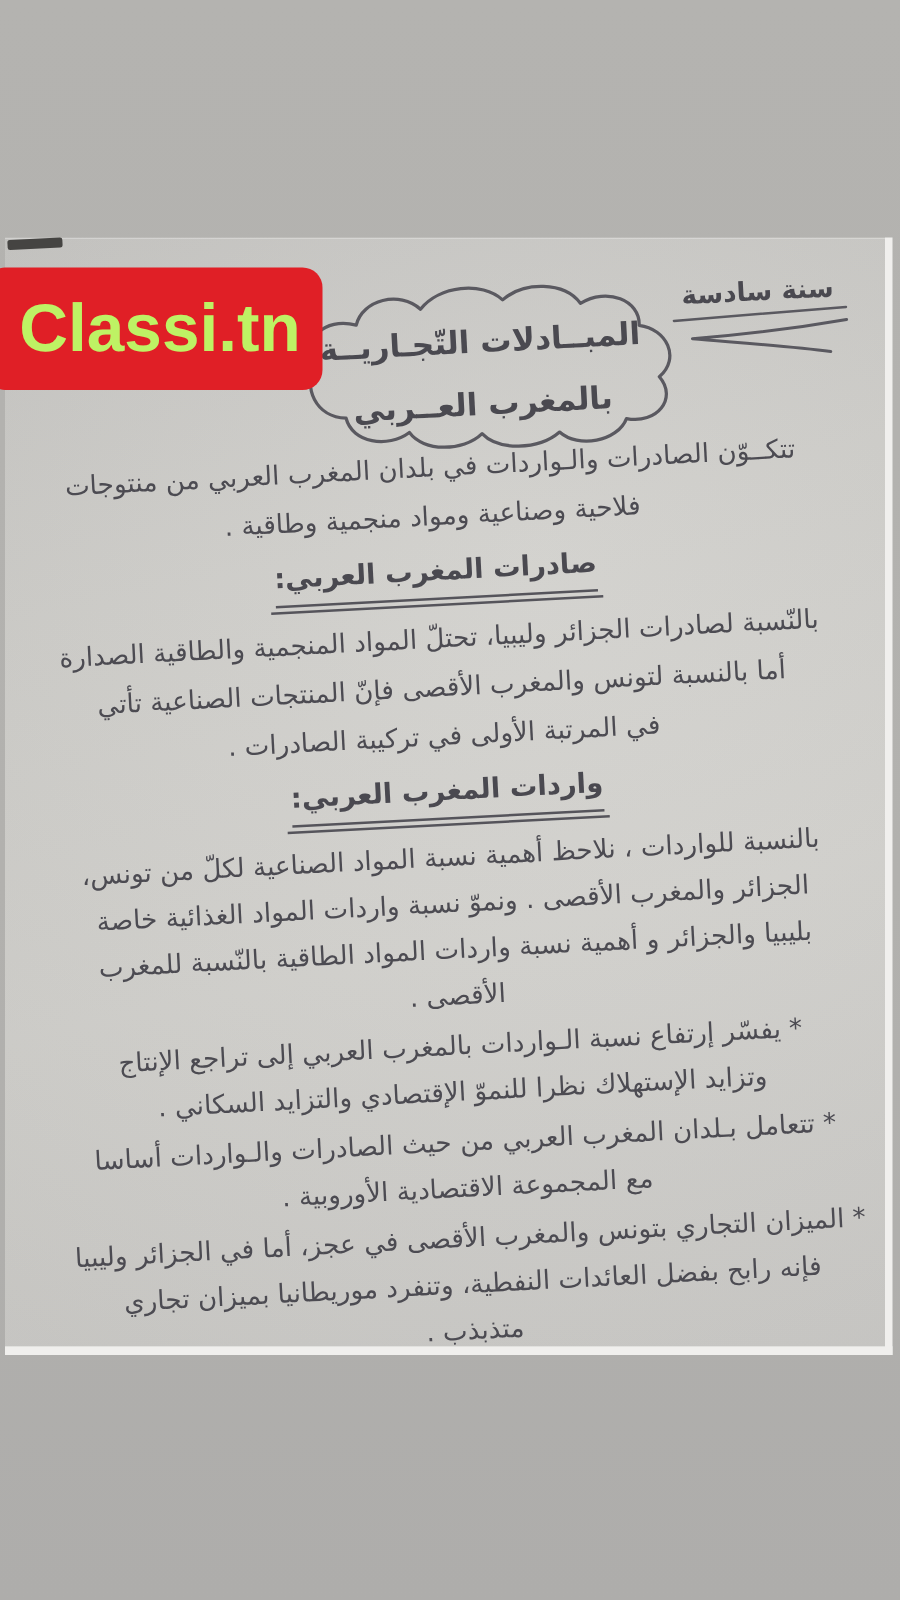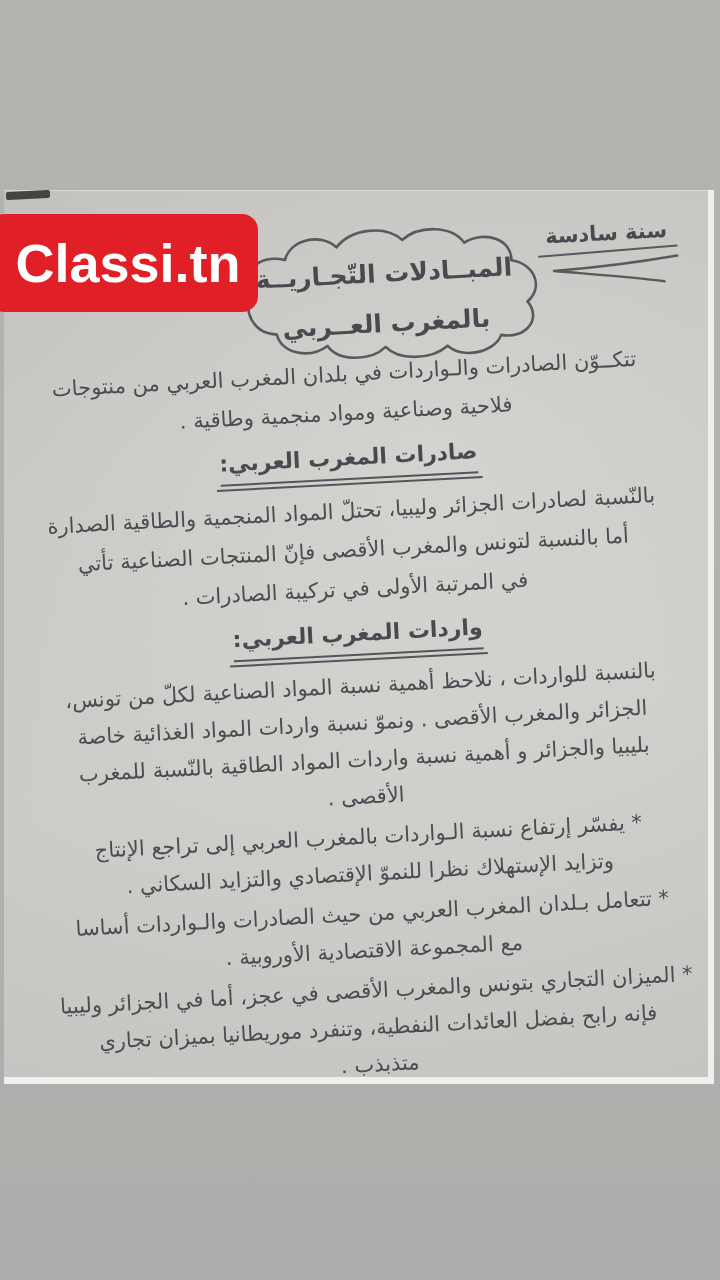--- a/index.html
+++ b/index.html
@@ -54,21 +54,21 @@
   .u-outer{display:inline-block;border-bottom:2px solid #55545b;padding:0 4px 3px 4px;}
   .u-inner{display:inline-block;border-bottom:2px solid #55545b;padding-bottom:1px;}
   
   .badge{
     position:absolute;left:-12px;top:214px;width:270px;height:98px;
     background:#e01f26;border-radius:16px;
     display:flex;align-items:center;justify-content:center;
     z-index:6;
   }
   .badge span{
-    color:#ffffff;font-family:"Liberation Sans","DejaVu Sans",sans-serif;
+    color:#bef264;font-family:"Liberation Sans","DejaVu Sans",sans-serif;
     font-size:54px;font-weight:bold;letter-spacing:0px;padding-left:10px;
   }
   svg path{fill:none;stroke:#5a5960;stroke-linecap:round;stroke-linejoin:round;}
 </style>
 </head>
 <body>
 
 <div class="screen">
 
   <div class="photo">

